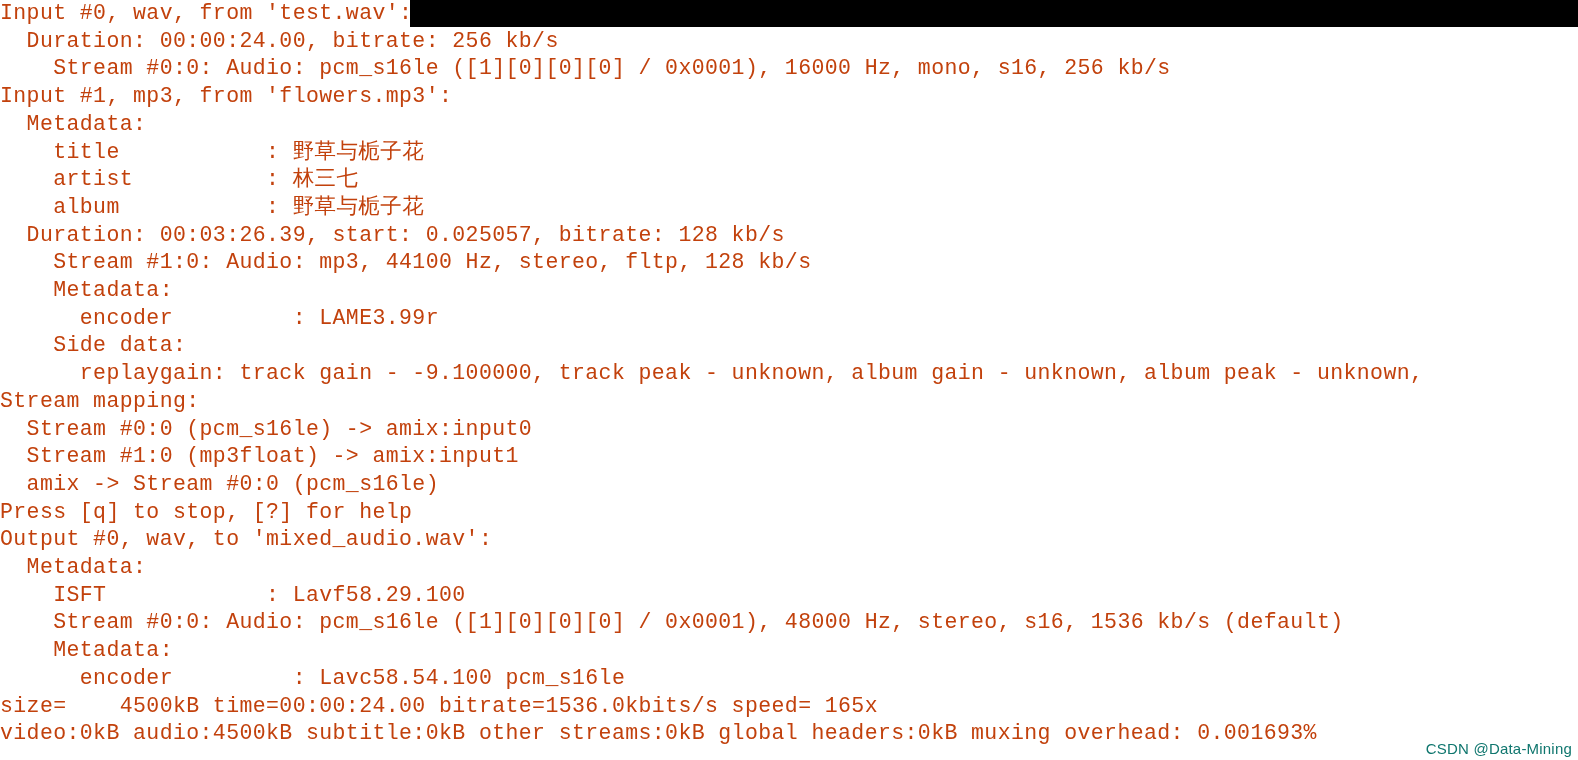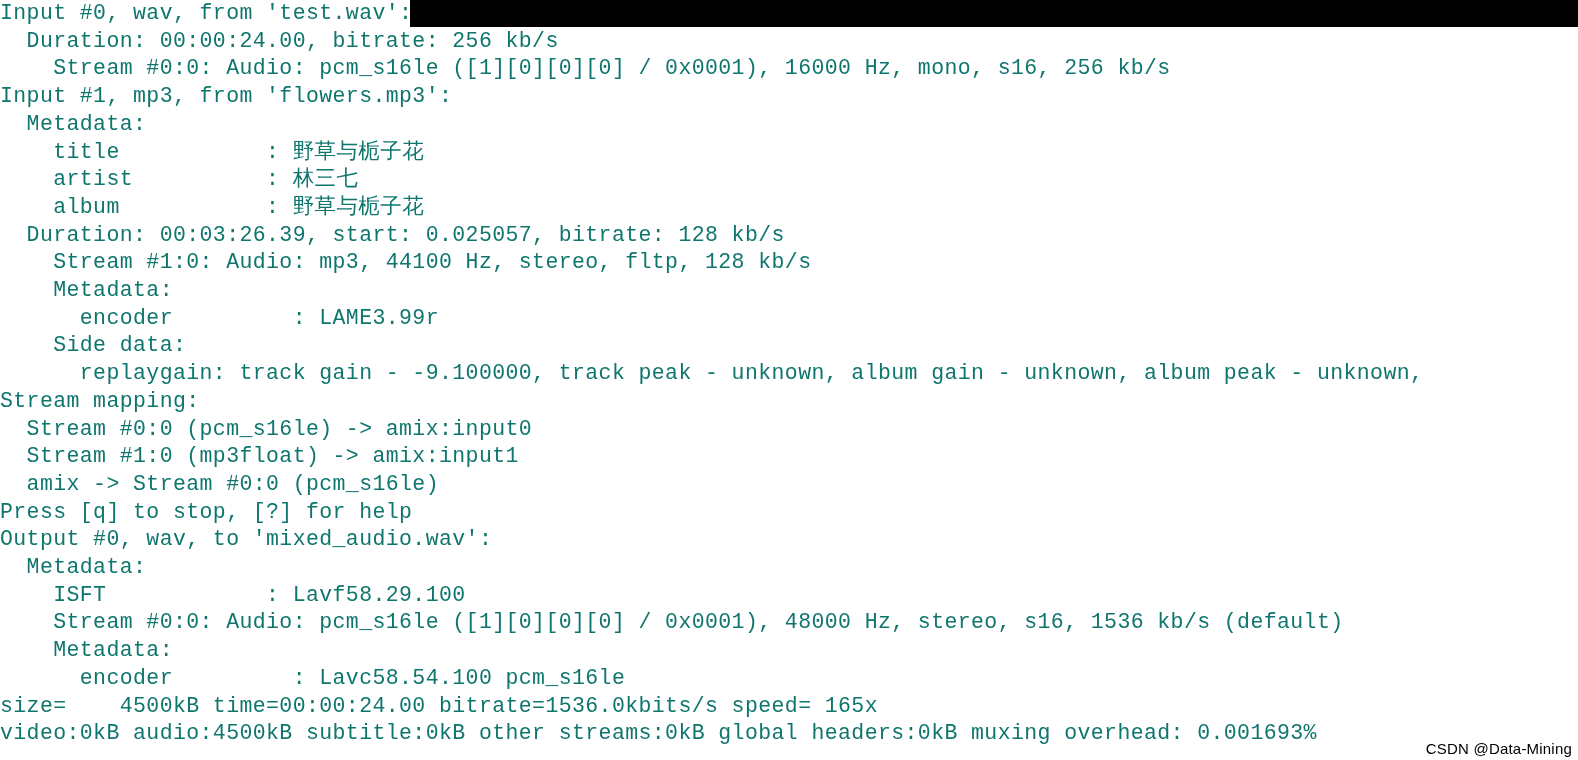--- a/index.html
+++ b/index.html
@@ -10,39 +10,39 @@
     height: 760px;
     overflow: hidden;
   }
   pre.terminal {
     margin: 0;
     padding: 0;
     font-family: "Menlo", "Consolas", "Liberation Mono", monospace;
     font-size: 21.5px;
     line-height: 27.7px;
     letter-spacing: 0.4px;
-    color: #0f766e;
+    color: #c2410c;
     white-space: pre;
   }
   .line { display: block; position: relative; }
   .bar {
     display: inline-block;
     vertical-align: top;
     height: 27px;
     background: #000000;
     width: 1190px;
     margin-left: -2px;
   }
   .watermark {
     position: absolute;
     right: 6px;
     bottom: 3px;
     font-family: sans-serif;
     font-size: 15px;
-    color: #000000;
+    color: #0f766e;
     letter-spacing: 0.2px;
   }
 </style>
 </head>
 <body>
 
 <pre class="terminal" id="terminal-root"><span class="line"><span>Input #0, wav, from 'test.wav':</span><span class="bar"></span></span><span class="line">  Duration: 00:00:24.00, bitrate: 256 kb/s</span><span class="line">    Stream #0:0: Audio: pcm_s16le ([1][0][0][0] / 0x0001), 16000 Hz, mono, s16, 256 kb/s</span><span class="line">Input #1, mp3, from 'flowers.mp3':</span><span class="line">  Metadata:</span><span class="line">    title           : 野草与栀子花</span><span class="line">    artist          : 林三七</span><span class="line">    album           : 野草与栀子花</span><span class="line">  Duration: 00:03:26.39, start: 0.025057, bitrate: 128 kb/s</span><span class="line">    Stream #1:0: Audio: mp3, 44100 Hz, stereo, fltp, 128 kb/s</span><span class="line">    Metadata:</span><span class="line">      encoder         : LAME3.99r</span><span class="line">    Side data:</span><span class="line">      replaygain: track gain - -9.100000, track peak - unknown, album gain - unknown, album peak - unknown, </span><span class="line">Stream mapping:</span><span class="line">  Stream #0:0 (pcm_s16le) -&gt; amix:input0</span><span class="line">  Stream #1:0 (mp3float) -&gt; amix:input1</span><span class="line">  amix -&gt; Stream #0:0 (pcm_s16le)</span><span class="line">Press [q] to stop, [?] for help</span><span class="line">Output #0, wav, to 'mixed_audio.wav':</span><span class="line">  Metadata:</span><span class="line">    ISFT            : Lavf58.29.100</span><span class="line">    Stream #0:0: Audio: pcm_s16le ([1][0][0][0] / 0x0001), 48000 Hz, stereo, s16, 1536 kb/s (default)</span><span class="line">    Metadata:</span><span class="line">      encoder         : Lavc58.54.100 pcm_s16le</span><span class="line">size=    4500kB time=00:00:24.00 bitrate=1536.0kbits/s speed= 165x    </span><span class="line">video:0kB audio:4500kB subtitle:0kB other streams:0kB global headers:0kB muxing overhead: 0.001693%</span></pre>
 
 <div class="watermark">CSDN @Data-Mining</div>
 

